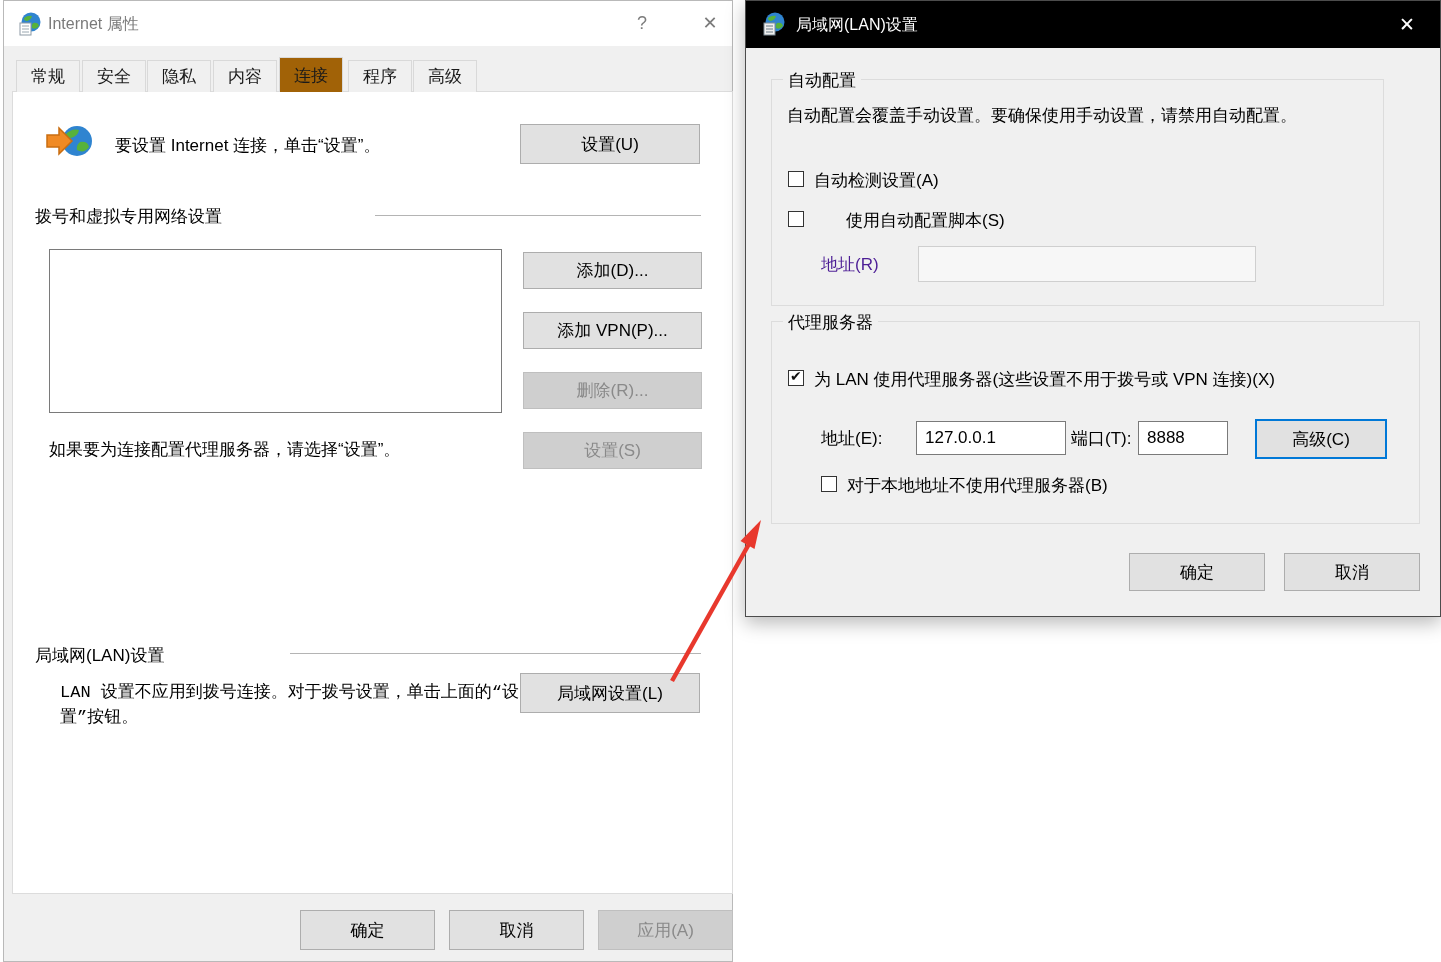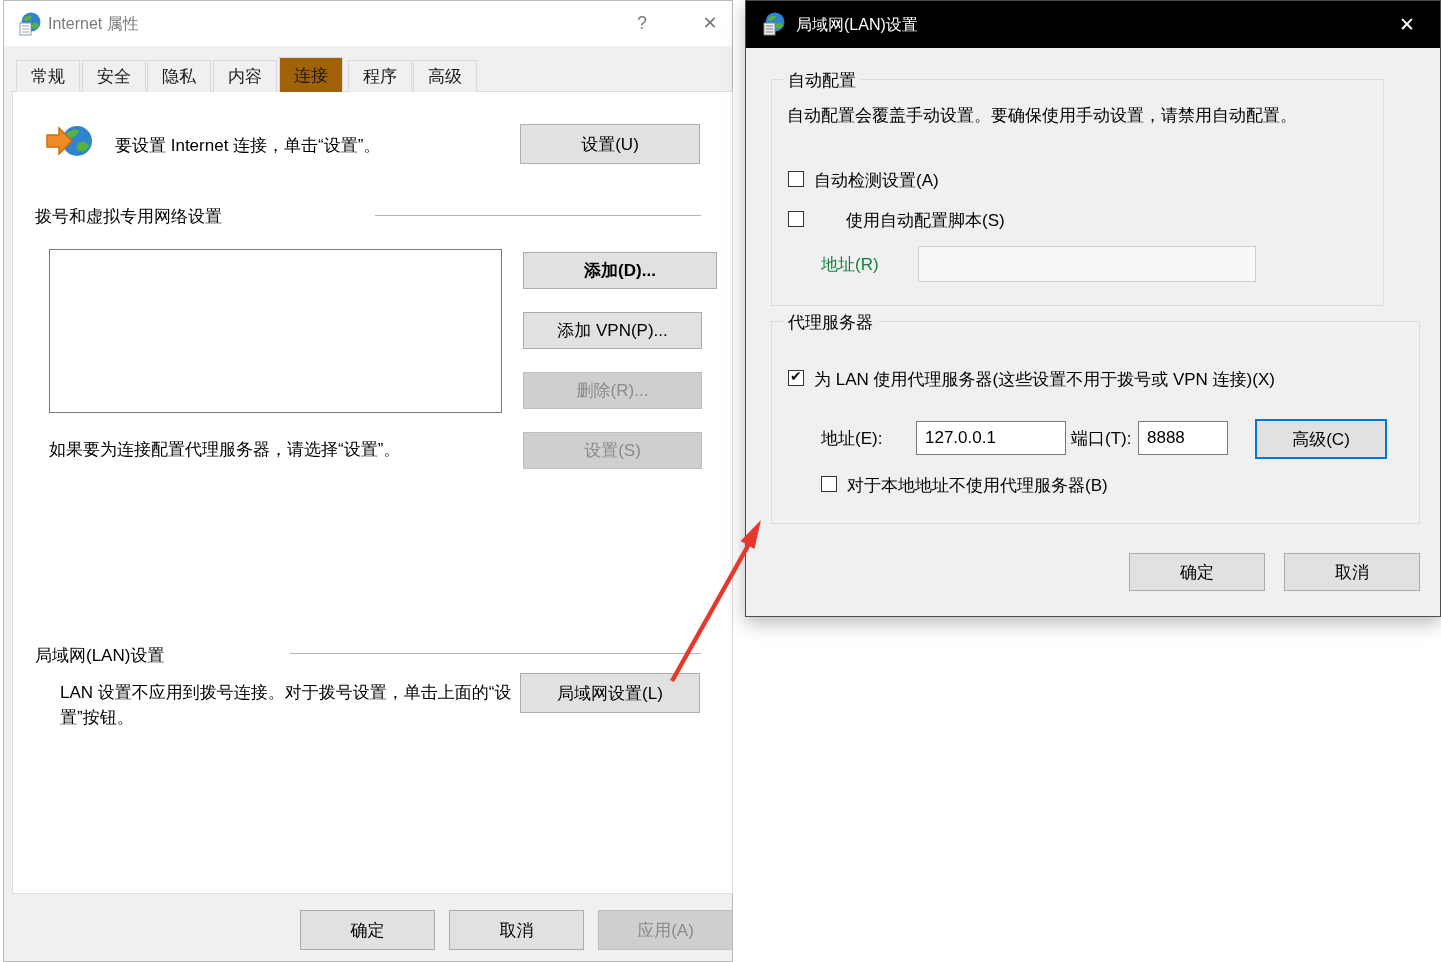--- a/index.html
+++ b/index.html
@@ -15,21 +15,21 @@
   .btn.disabled { background:#cfcfcf; border-color:#bfbfbf; color:#8a8a8a; }
   .btn.focus-blue { border:2px solid #0078d7; }
   .textinput { position:absolute; border:1px solid #7a7a7a; background:#fff;
     font-size:17px; padding:0 8px; font-family:"Liberation Sans","DejaVu Sans",sans-serif; }
   .textinput:disabled { background:#f7f7f7; border-color:#cfcfcf; color:#8a8a8a; }
   .checkbox { position:absolute; width:16px; height:16px; background:#fff;
     border:1px solid #333; }
   .checkbox.checked::after { content:"✔"; position:absolute; left:1px; top:-3px;
     font-size:14px; color:#111; }
   .label { position:absolute; font-size:17px; color:#000; white-space:nowrap; }
-  .label.gray { color:#15803d; }
+  .label.gray { color:#4c1d95; }
   .groupbox { position:absolute; border:1px solid #dcdcdc; }
   .groupbox > .gb-title { position:absolute; top:-11px; left:11px; background:#f0f0f0;
     padding:0 5px; font-size:17px; color:#000; white-space:nowrap; }
   .divider { position:absolute; height:1px; background:#b4b4b4; }
 
   
   #win-left { left:3px; top:0; width:730px; height:962px; border:1px solid #b9b9b9; }
   #win-left .titlebar { position:absolute; left:0; top:0; right:0; height:45px; background:#fff; }
   #win-left .titlebar .title { position:absolute; left:44px; top:0; line-height:45px;
     font-size:16px; color:#7a7a7a; }
@@ -101,31 +101,31 @@
       </span>
       <span class="label" style="left:102px; top:42px;">要设置 Internet 连接，单击“设置”。</span>
       <div class="btn" style="left:507px; top:32px; width:180px; height:40px;">设置(U)</div>
 
       <span class="label" style="left:22px; top:113px;">拨号和虚拟专用网络设置</span>
       <div class="divider" style="left:362px; top:123px; width:326px;"></div>
 
       <div style="position:absolute; left:36px; top:157px; width:453px; height:164px;
                   background:#fff; border:1px solid #7a7a7a;"></div>
 
-      <div class="btn" style="left:510px; top:160px; width:194px; height:37px;font-weight:bold;">添加(D)...</div>
+      <div class="btn" style="left:510px; top:160px; width:179px; height:37px;">添加(D)...</div>
       <div class="btn" style="left:510px; top:220px; width:179px; height:37px;">添加 VPN(P)...</div>
       <div class="btn disabled" style="left:510px; top:280px; width:179px; height:37px;">删除(R)...</div>
       <div class="btn disabled" style="left:510px; top:340px; width:179px; height:37px;">设置(S)</div>
 
       <span class="label" style="left:36px; top:346px;">如果要为连接配置代理服务器，请选择“设置”。</span>
 
       <span class="label" style="left:22px; top:552px;">局域网(LAN)设置</span>
       <div class="divider" style="left:277px; top:561px; width:411px;"></div>
 
-      <span class="label" style="left:47px; top:588px; width:462px; white-space:normal; line-height:25px;">LAN 设置不应用到拨号连接。对于拨号设置，单击上面的“设置”按钮。</span>
+      <span class="label" style="left:47px; top:588px; width:462px; white-space:normal; line-height:25px;font-family:Liberation Mono, monospace;">LAN 设置不应用到拨号连接。对于拨号设置，单击上面的“设置”按钮。</span>
       <div class="btn" style="left:507px; top:581px; width:180px; height:40px;">局域网设置(L)</div>
     </div>
 
     <div class="btn" style="left:296px; top:909px; width:135px; height:40px;">确定</div>
     <div class="btn" style="left:445px; top:909px; width:135px; height:40px;">取消</div>
     <div class="btn disabled" style="left:594px; top:909px; width:135px; height:40px;">应用(A)</div>
   </div>
 
   <div id="win-right" class="dialog">
     <div class="titlebar">

